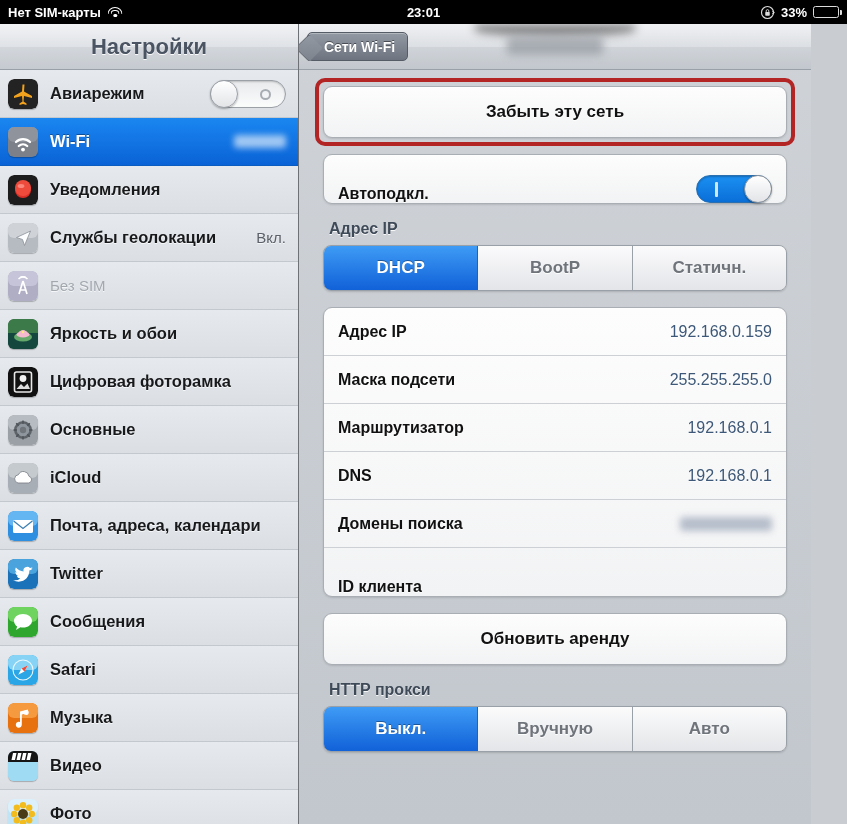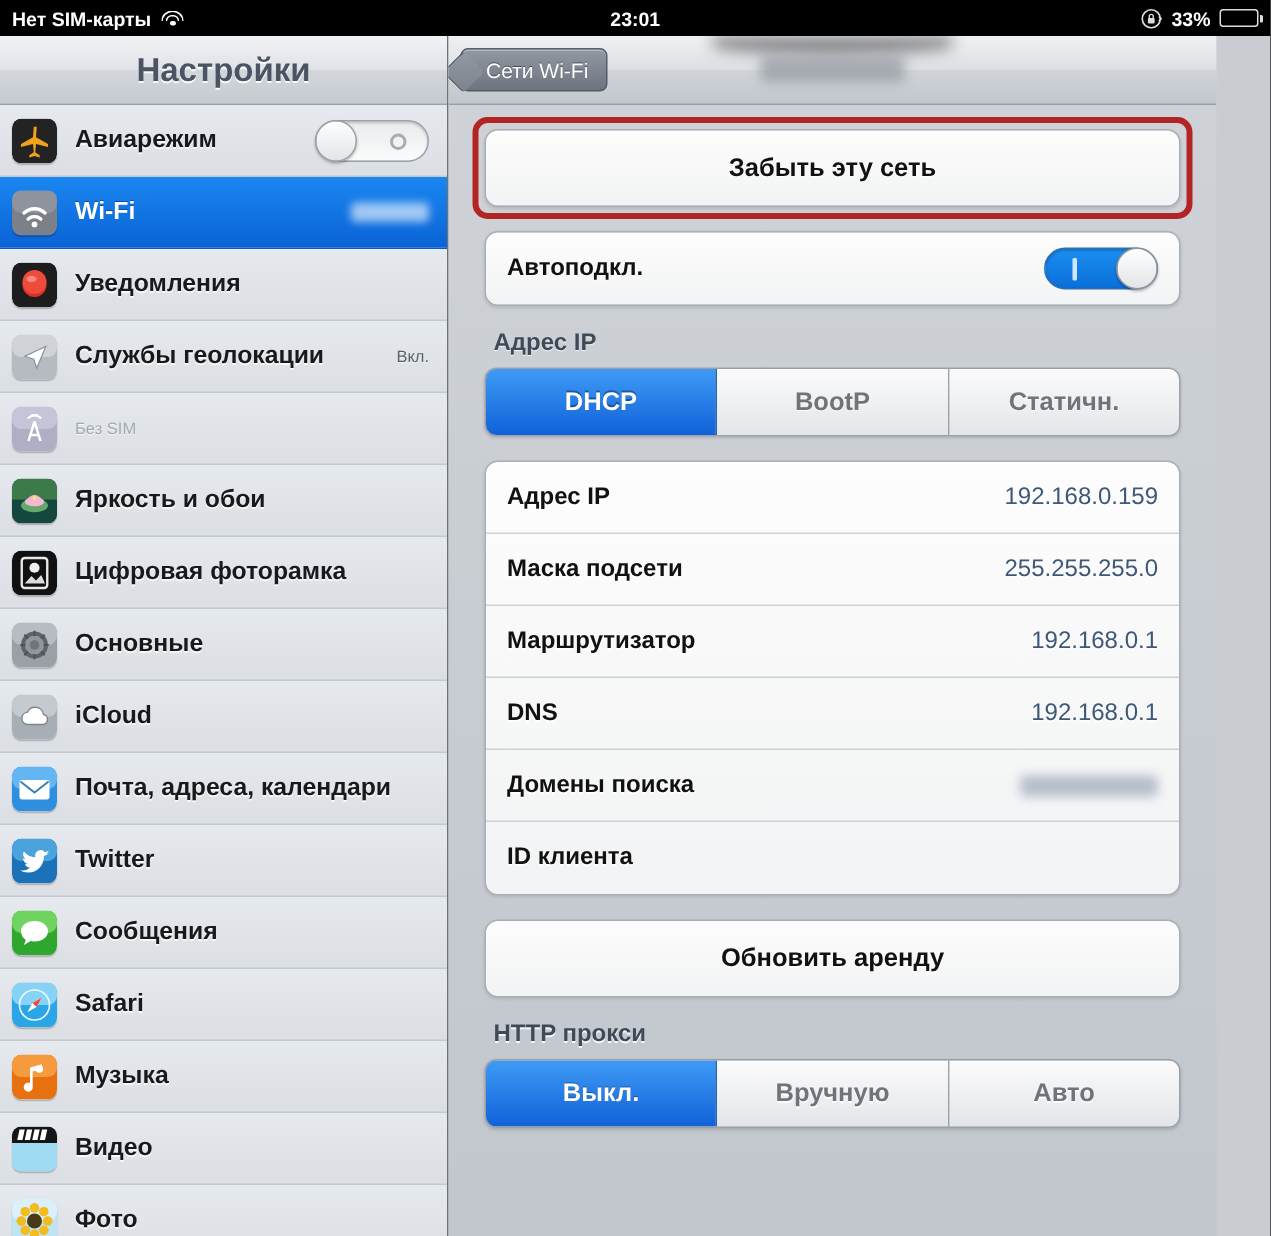--- a/index.html
+++ b/index.html
@@ -62,21 +62,21 @@
     background:linear-gradient(#1a86f0,#0a63d6);
     border-bottom:1px solid #0a5cc0;
   }
   .side-row.dim .side-label { color:#9fa4ab; text-shadow:0 1px 0 rgba(255,255,255,.8); }
   .side-icon { width:30px; height:30px; border-radius:6px; margin-right:12px;
     flex:0 0 30px; position:relative; overflow:hidden;
     box-shadow:inset 0 1px 0 rgba(255,255,255,.45), 0 1px 1px rgba(0,0,0,.25); }
   .side-label { font-size:16.5px; font-weight:bold; color:#18191b;
     text-shadow:0 1px 0 rgba(255,255,255,.75); flex:1; white-space:nowrap; }
   .side-row.selected .side-label { color:#fff; text-shadow:0 -1px 0 rgba(0,0,0,.35); }
-  .side-value { font-size:11px; color:#5b6068; text-shadow:0 1px 0 rgba(255,255,255,.7); }
+  .side-value { font-size:15px; color:#5b6068; text-shadow:0 1px 0 rgba(255,255,255,.7); }
   .side-row.dim .side-value { color:#a3a8af; }
   .blurred {
     color:transparent; background:rgba(255,255,255,.55);
     border-radius:3px; filter:blur(3px);
     display:inline-block; min-width:52px; height:13px;
   }
   .side-row.selected .blurred { background:rgba(255,255,255,.6); }
   
   .toggle { width:76px; height:28px; border-radius:15px; position:relative;
     border:1px solid #9ba0a7; box-shadow:inset 0 1px 2px rgba(0,0,0,.2); }
@@ -94,21 +94,21 @@
   .det-nav {
     height:46px; position:relative;
     background:linear-gradient(#f0f1f3 0%, #dcdfe3 50%, #d0d4d9 51%, #c2c7cd 100%);
     border-bottom:1px solid #9aa0a7;
     display:flex; align-items:center;
   }
   .backbtn { margin-left:8px; height:29px; padding:0 12px 0 16px;
     display:flex; align-items:center; position:relative;
     background:linear-gradient(#9299a3,#6d747f);
     border:1px solid #565c66; border-radius:5px;
-    font-size:14px; font-weight:normal; color:#fff;
+    font-size:14px; font-weight:bold; color:#fff;
     text-shadow:0 -1px 0 rgba(0,0,0,.45);
     box-shadow:inset 0 1px 0 rgba(255,255,255,.3); }
   .backbtn::before { content:""; position:absolute; left:-9px; top:4.5px;
     width:19px; height:19px; transform:rotate(45deg);
     background:linear-gradient(135deg,#9299a3,#7c838d);
     border-left:1px solid #565c66; border-bottom:1px solid #565c66;
     border-radius:3px; }
   .det-title-blur { position:absolute; left:50%; transform:translateX(-50%);
     top:13px; width:96px; height:18px; border-radius:3px;
     background:rgba(150,155,162,.75); filter:blur(4px); }
@@ -123,21 +123,21 @@
     box-shadow:0 1px 1px rgba(255,255,255,.7) inset, 0 1px 2px rgba(0,0,0,.12); }
 
   .btn-row { height:52px; display:flex; align-items:center; justify-content:center;
     font-size:17px; font-weight:bold; color:#111;
     text-shadow:0 1px 0 rgba(255,255,255,.85); }
 
   .redbox { position:absolute; border:4px solid #b32424; border-radius:10px; }
 
   .row { height:48px; display:flex; align-items:center; padding:0 14px;
     border-bottom:1px solid #cdd1d5; }
-  .row:last-child { border-bottom:none; }
+  .row:last-child { border-bottom:none;align-items:flex-end; }
   .row-label { font-size:16px; font-weight:bold; color:#111;
     text-shadow:0 1px 0 rgba(255,255,255,.8); flex:1; }
   .row-value { font-size:16px; color:#3d5878; text-shadow:0 1px 0 rgba(255,255,255,.7);margin-left:16px; }
   .row-value.blurv { color:transparent; background:rgba(170,180,195,.85);
     filter:blur(3.5px); border-radius:3px; display:inline-block;
     width:92px; height:14px; }
 
   .toggle-on { width:76px; height:28px; border-radius:15px; position:relative;
     background:linear-gradient(#1b8ff2,#0a6fd8); border:1px solid #2a6fb0;
     box-shadow:inset 0 1px 2px rgba(0,0,0,.25); }

